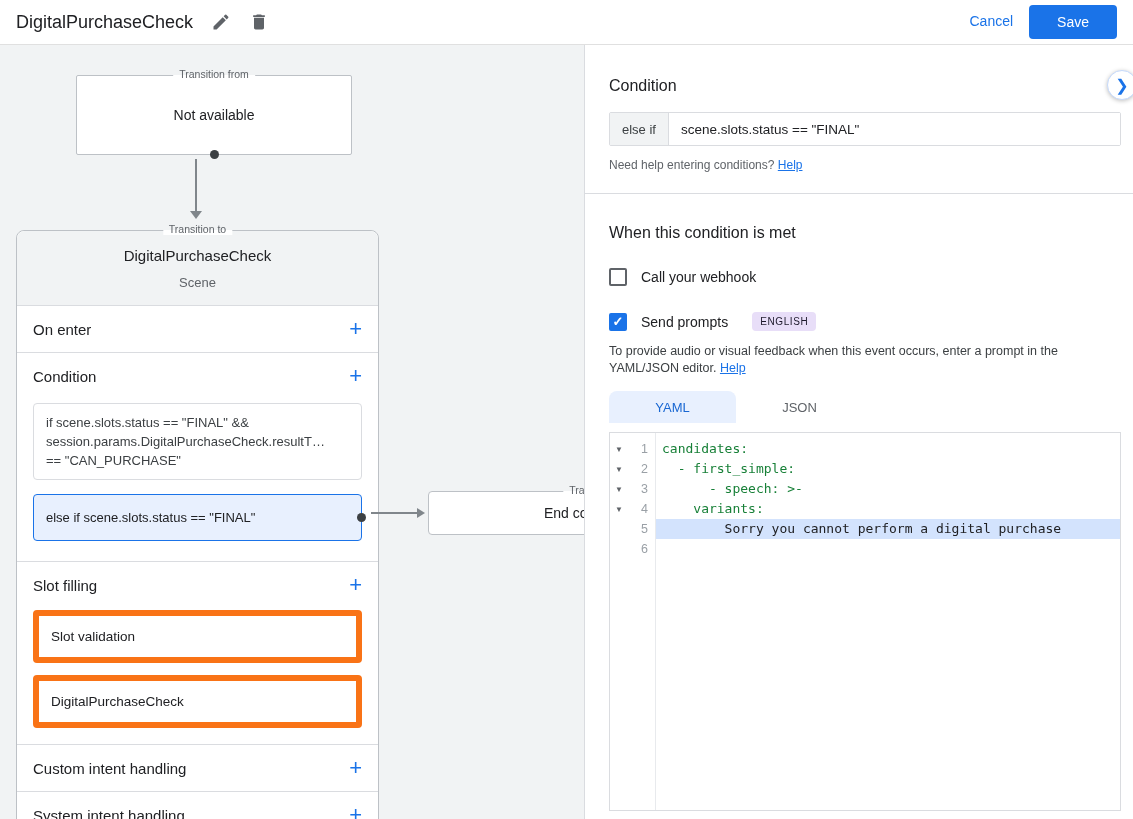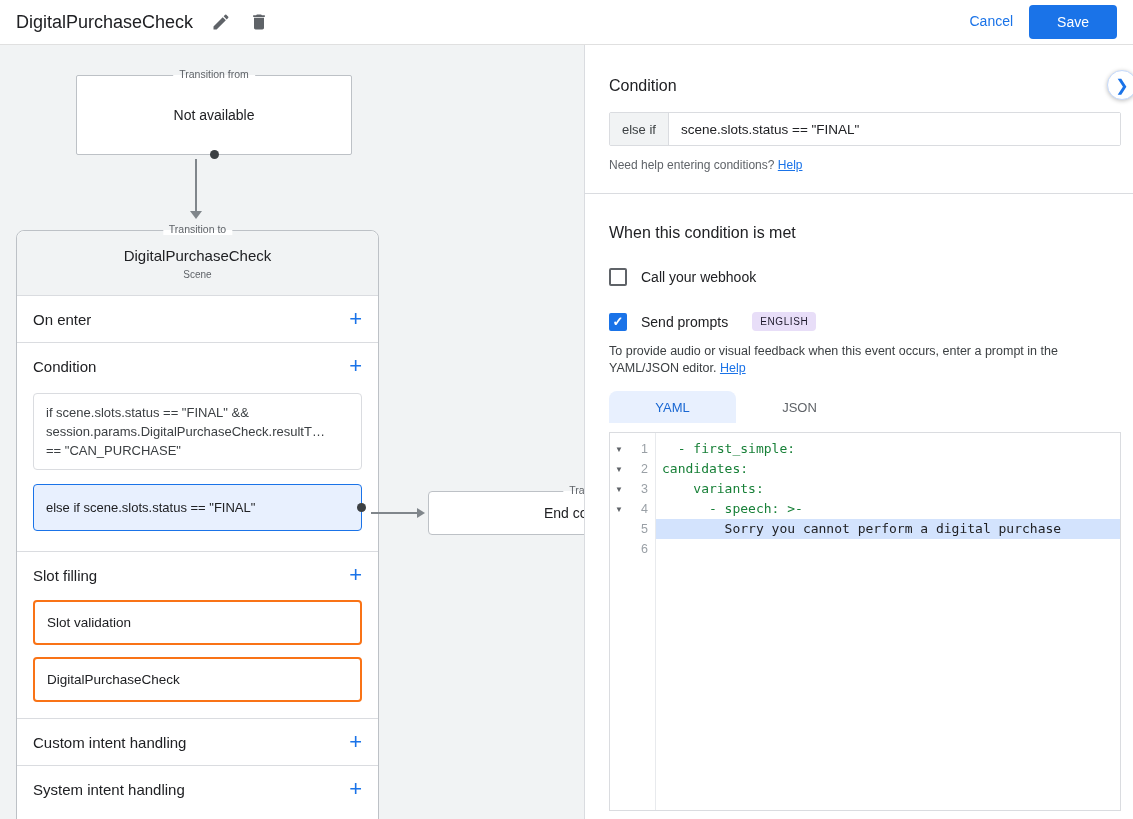--- a/index.html
+++ b/index.html
@@ -29,29 +29,29 @@
   .from-box .port-dot { left:50%; bottom:-5px; margin-left:-4.5px; }
 
   .v-line { position:absolute; left:195px; top:114px; width:2px; height:52px; background:#80868b; }
   .v-head { position:absolute; left:190px; top:166px; width:0; height:0; border-left:6px solid transparent; border-right:6px solid transparent; border-top:8px solid #80868b; }
   .h-line { position:absolute; left:371px; top:467px; width:47px; height:2px; background:#80868b; }
   .h-head { position:absolute; left:417px; top:463px; width:0; height:0; border-top:5px solid transparent; border-bottom:5px solid transparent; border-left:8px solid #80868b; }
 
   .scene-card { position:absolute; left:16px; top:185px; width:363px; background:#fff; border:1px solid #bdc1c6; border-radius:8px; padding-bottom:48px; }
   .card-header { background:#f1f3f4; border-radius:8px 8px 0 0; text-align:center; padding:16px 16px 15px; }
   .card-title { font-size:15px; color:#202124; }
-  .card-subtitle { font-size:10px; color:#5f6368; margin-top:5px; }
+  .card-subtitle { font-size:13px; color:#5f6368; margin-top:11px; }
   .card-row { display:flex; justify-content:space-between; align-items:center; padding:13px 16px; border-top:1px solid #dadce0; font-size:15px; color:#202124; cursor:pointer; }
   .plus { color:#1a73e8; font-size:22px; font-weight:300; line-height:20px; }
   .card-boxes { padding:4px 16px 20px; display:flex; flex-direction:column; gap:14px; }
   .cond-box { background:#fff; border:1px solid #dadce0; border-radius:4px; padding:9px 12px; font-size:13px; line-height:19px; color:#3c4043; cursor:pointer; }
   .cond-box.selected { background:#e8f0fe; border:1px solid #1a73e8; padding:13px 12px; position:relative; color:#202124; }
   .cond-box.selected .port-dot { right:-5px; top:50%; margin-top:-4.5px; }
   .slot-boxes { padding:2px 16px 16px; display:flex; flex-direction:column; gap:12px; }
-  .slot-box { background:#fff; border:2px solid #f97316; border-radius:4px; padding:13px 12px; font-size:13.5px; color:#202124; cursor:pointer; }
+  .slot-box { background:#fff; border:6px solid #f97316; border-radius:4px; padding:13px 12px; font-size:13.5px; color:#202124; cursor:pointer; }
 
   .end-box { position:absolute; left:428px; top:446px; width:340px; height:44px; background:#fff; border:1px solid #bdc1c6; border-radius:4px;
     display:flex; align-items:center; justify-content:center; font-size:14px; color:#202124; }
 
   
   .collapse-btn { position:absolute; top:25px; right:-4px; width:30px; height:30px; border-radius:50%; background:#fff; border:1px solid #c6dafc;
     box-shadow:0 1px 4px rgba(0,0,0,.25); color:#1a73e8; font-size:16px; display:flex; align-items:center; justify-content:center; cursor:pointer; }
   .panel h2 { font-size:16px; font-weight:400; color:#202124; }
   .p-title { margin-top:32px; }
   .cond-row { display:flex; margin-top:17px; height:34px; border:1px solid #dadce0; border-radius:2px; }
@@ -245,23 +245,23 @@
         <div class="g-row">
             <span class="g-toggle"></span>
             <span class="g-num">5</span>
           </div>
         <div class="g-row">
             <span class="g-toggle"></span>
             <span class="g-num">6</span>
           </div>
       </div>
       <div class="code">
+        <div class="c-row key">candidates:</div>
         <div class="c-row key">  - first_simple:</div>
-        <div class="c-row key">candidates:</div>
+        <div class="c-row key">      - speech: &gt;-</div>
         <div class="c-row key">    variants:</div>
-        <div class="c-row key">      - speech: &gt;-</div>
         <div class="c-row hl">        Sorry you cannot perform a digital purchase</div>
         <div class="c-row"></div>
       </div>
     </div>
 
   </div>
 </div>
 
 </body></html>

